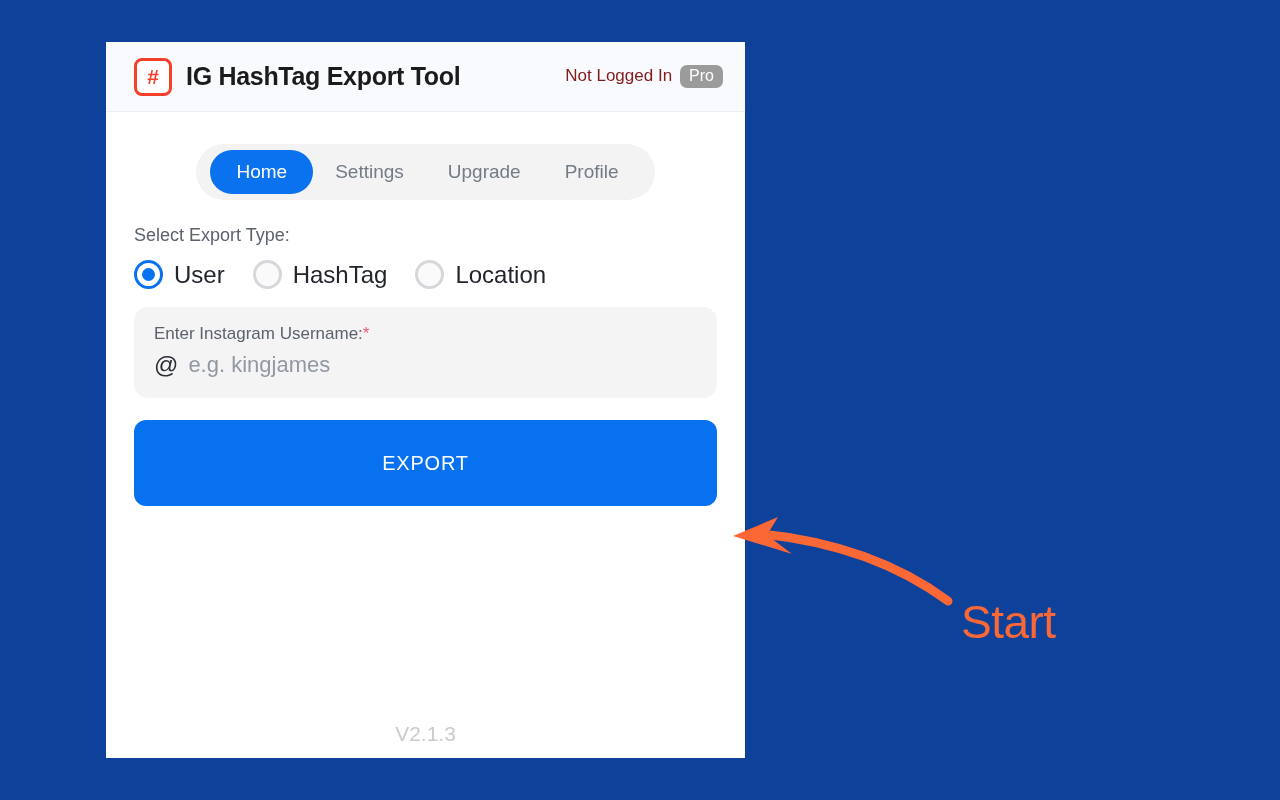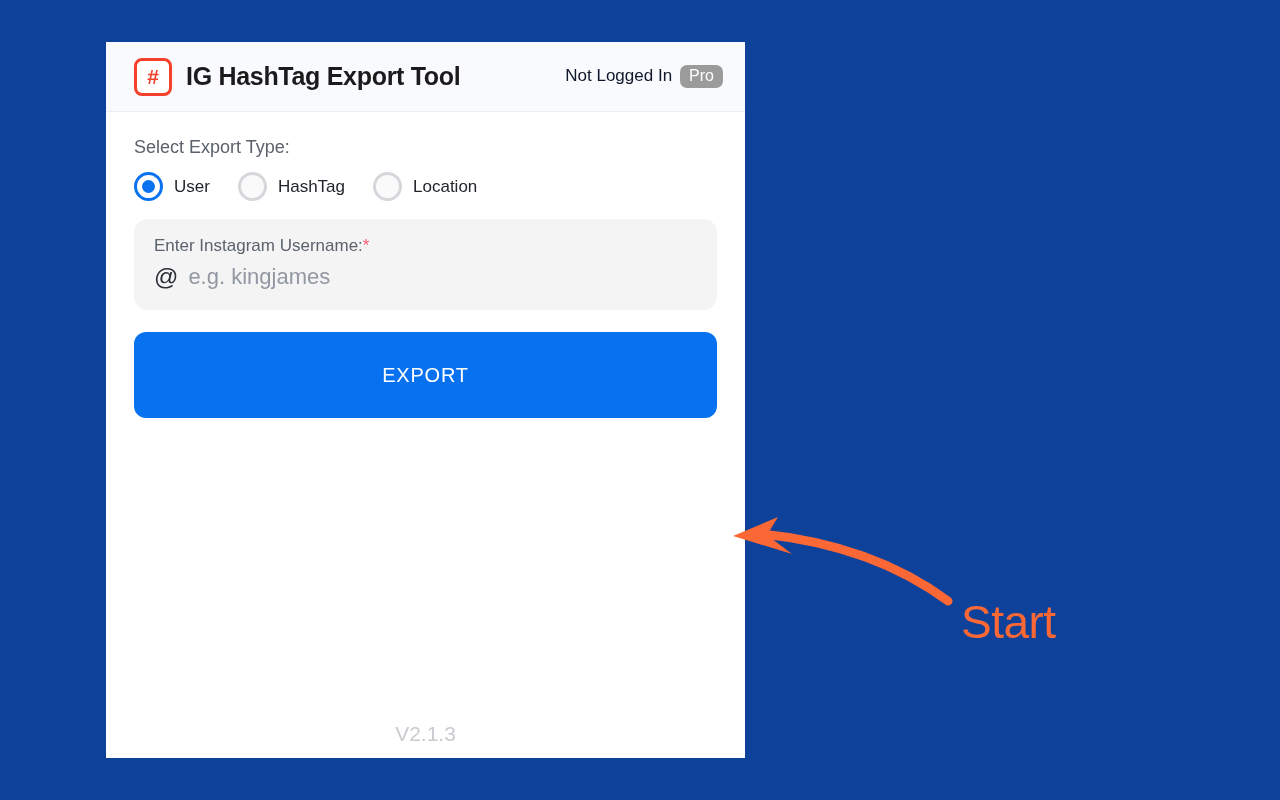--- a/index.html
+++ b/index.html
@@ -68,21 +68,21 @@
   }
 
   #header-right {
     margin-left: auto;
     display: flex;
     align-items: center;
     gap: 8px;
   }
   #login-status {
     font-size: 17px;
-    color: #0f172a;
+    color: #7f1d1d;
   }
   #pro-badge {
     background: #9b9b9b;
     color: #ffffff;
     font-size: 16px;
     border-radius: 7px;
     padding: 2px 9px 3px;
     line-height: 1.15;
   }
 
@@ -161,21 +161,21 @@
   }
   .radio-opt.checked .radio-dot::after {
     content: "";
     width: 13px;
     height: 13px;
     border-radius: 50%;
     background: #0b72ef;
   }
   .radio-label {
     margin-left: 11px;
-    font-size: 17px;
+    font-size: 24px;
     color: #22262c;
   }
 
   
   #input-block {
     margin-top: 18px;
     background: #f4f4f5;
     border-radius: 14px;
     padding: 17px 20px 20px;
   }
@@ -273,20 +273,28 @@
     <div id="logo-mark">
       <span class="hash">#</span>
     </div>
     <div id="app-title">IG HashTag Export Tool</div>
     <div id="header-right">
       <span id="login-status">Not Logged In</span>
       <span id="pro-badge">Pro</span>
     </div>
   </div>
 
+  <div id="tab-bar-wrap">
+    <div id="tab-bar">
+      <div class="tab active">Home</div>
+      <div class="tab">Settings</div>
+      <div class="tab">Upgrade</div>
+      <div class="tab">Profile</div>
+    </div>
+  </div>
 
   <div id="app-body">
 
     <div id="export-type-label">Select Export Type:</div>
 
     <div id="radio-row">
       <div class="radio-opt checked">
         <span class="radio-dot"></span>
         <span class="radio-label">User</span>
       </div>

